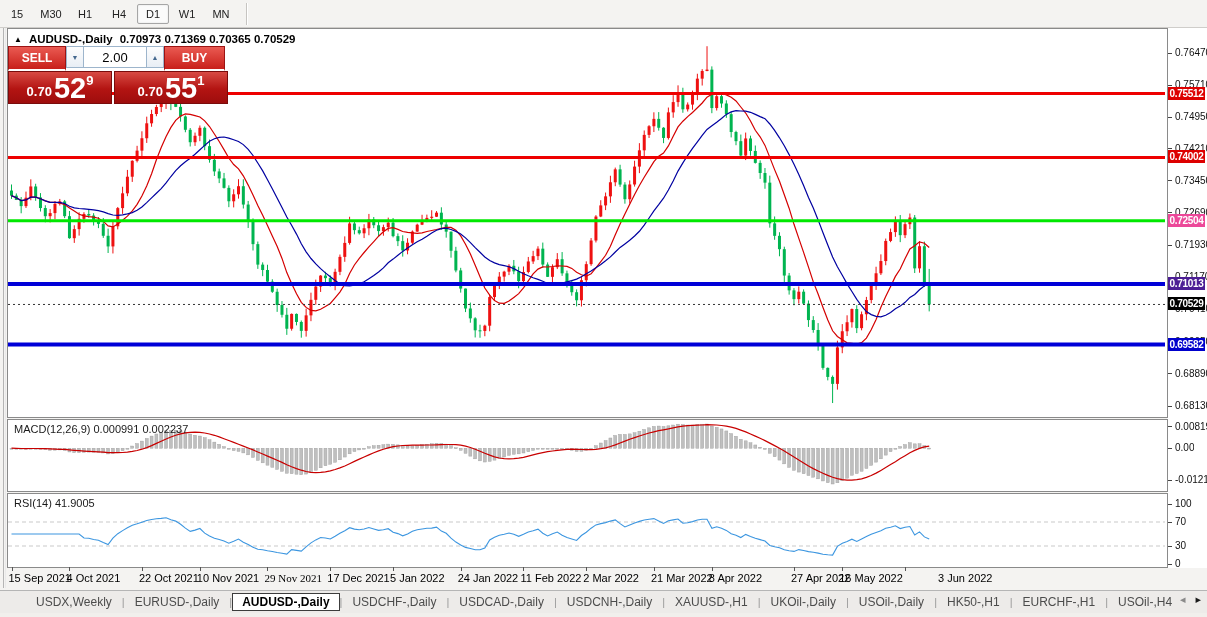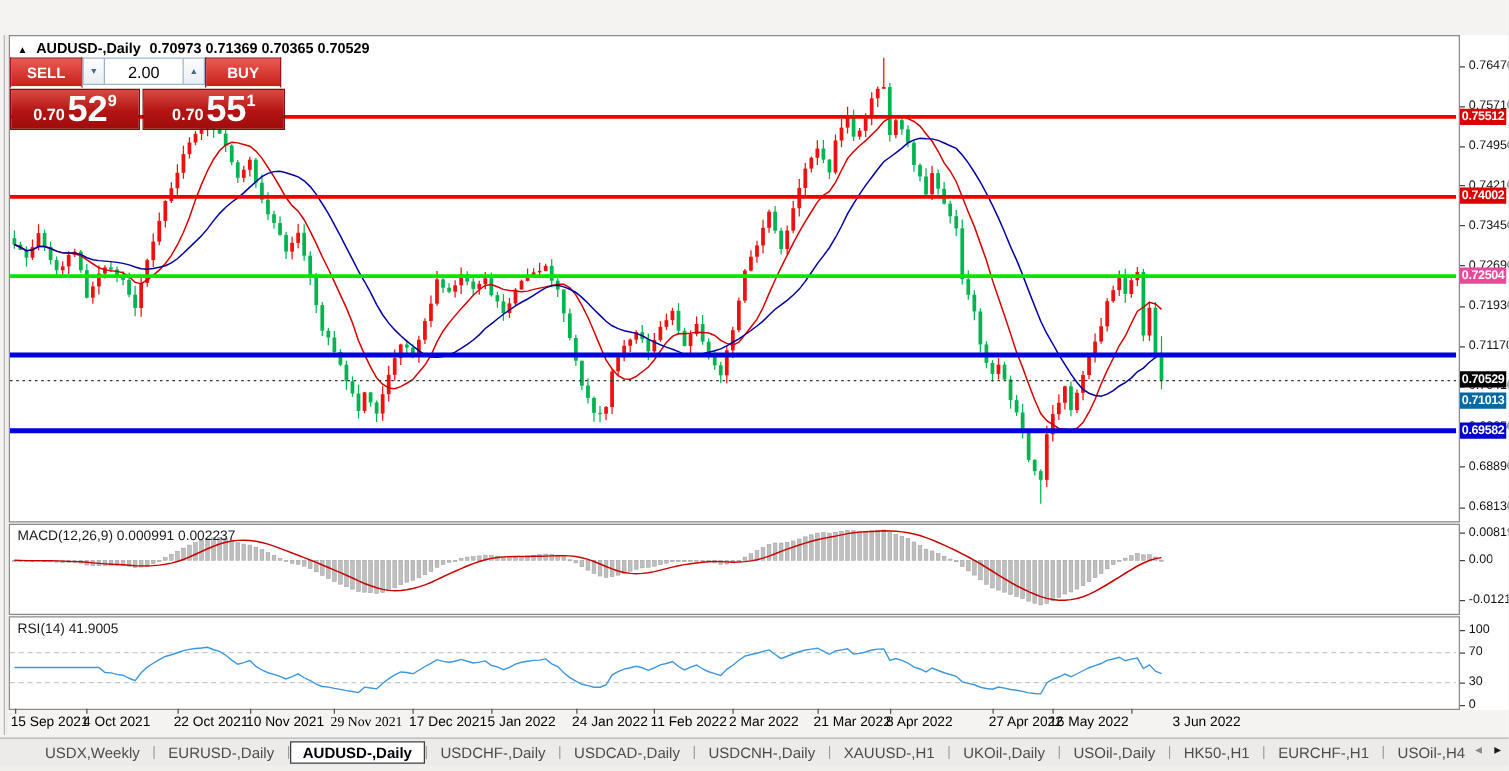--- a/index.html
+++ b/index.html
@@ -58,20 +58,30 @@
   .tabsep{color:#9a9a9a;font-size:11px;}
   #tabarrows{position:absolute;right:6px;top:593px;display:flex;gap:10px;font-size:11px;}
   #tabarrows span{cursor:default;}
   #bottomstrip{position:absolute;left:0;top:613px;width:1207px;height:4px;background:#f1efec;}
   #axis-bg{position:absolute;left:1167px;top:28px;width:40px;height:540px;background:#fff;}
 </style>
 </head>
 <body>
 <div id="stage">
 
+  <div id="tfbar">
+      <div class="tfbtn">15</div>
+      <div class="tfbtn">M30</div>
+      <div class="tfbtn">H1</div>
+      <div class="tfbtn">H4</div>
+      <div class="tfbtn active">D1</div>
+      <div class="tfbtn">W1</div>
+      <div class="tfbtn">MN</div>
+      <div class="tfsep"></div>
+    </div>
 
   <div class="frameline" style="left:3px;top:28px;height:560px;"></div>
   <div class="frameline" style="left:5px;top:28px;height:560px;background:#e9e9e9;"></div>
   <div id="axis-bg"></div>
 
   <div class="panel" id="main-panel">
     <svg width="1157" height="386">
         <line x1="3.5" x2="3.5" y1="155.4705509706371" y2="169.92125900572182" stroke="#00b450" stroke-width="1"></line>
         <rect x="2" y="161.55995203836963" width="3" height="5.079136690647374" fill="#00b450"></rect>
         <line x1="8.33" x2="8.33" y1="164.46801411576698" y2="171.05463661573594" stroke="#00b450" stroke-width="1"></line>
@@ -718,21 +728,21 @@
       <div class="alabel" style="top: 303.496px;">0.70410</div>
       <div class="atick" style="top: 341.164px;"></div>
       <div class="alabel" style="top: 335.664px;">0.69650</div>
       <div class="atick" style="top: 373.332px;"></div>
       <div class="alabel" style="top: 367.832px;">0.68890</div>
       <div class="atick" style="top: 405.5px;"></div>
       <div class="alabel" style="top: 400px;">0.68130</div>
       <div class="atag" style="top: 86.5484px; background: rgb(221, 0, 0);">0.75512</div>
       <div class="atag" style="top: 150.461px; background: rgb(221, 0, 0);">0.74002</div>
       <div class="atag" style="top: 213.865px; background: #ec4899;">0.72504</div>
-      <div class="atag" style="top: 276.974px; background: #0369a1; margin-top: 37px;">0.71013</div>
+      <div class="atag" style="top: 276.974px; background: #4c1d95;">0.71013</div>
       <div class="atag" style="top: 297.46px; background: rgb(0, 0, 0);">0.70529</div>
       <div class="atag" style="top: 337.542px; background: rgb(0, 0, 204);">0.69582</div>
       <div class="atick" style="top: 426.115px;"></div>
       <div class="alabel" style="top: 420.615px;">0.00819</div>
       <div class="atick" style="top: 447.734px;"></div>
       <div class="alabel" style="top: 442.234px;">0.00</div>
       <div class="atick" style="top: 479.725px;"></div>
       <div class="alabel" style="top: 474.225px;">-0.01212</div>
       <div class="atick" style="top: 503.5px;"></div>
       <div class="alabel" style="top: 498px;">100</div>

